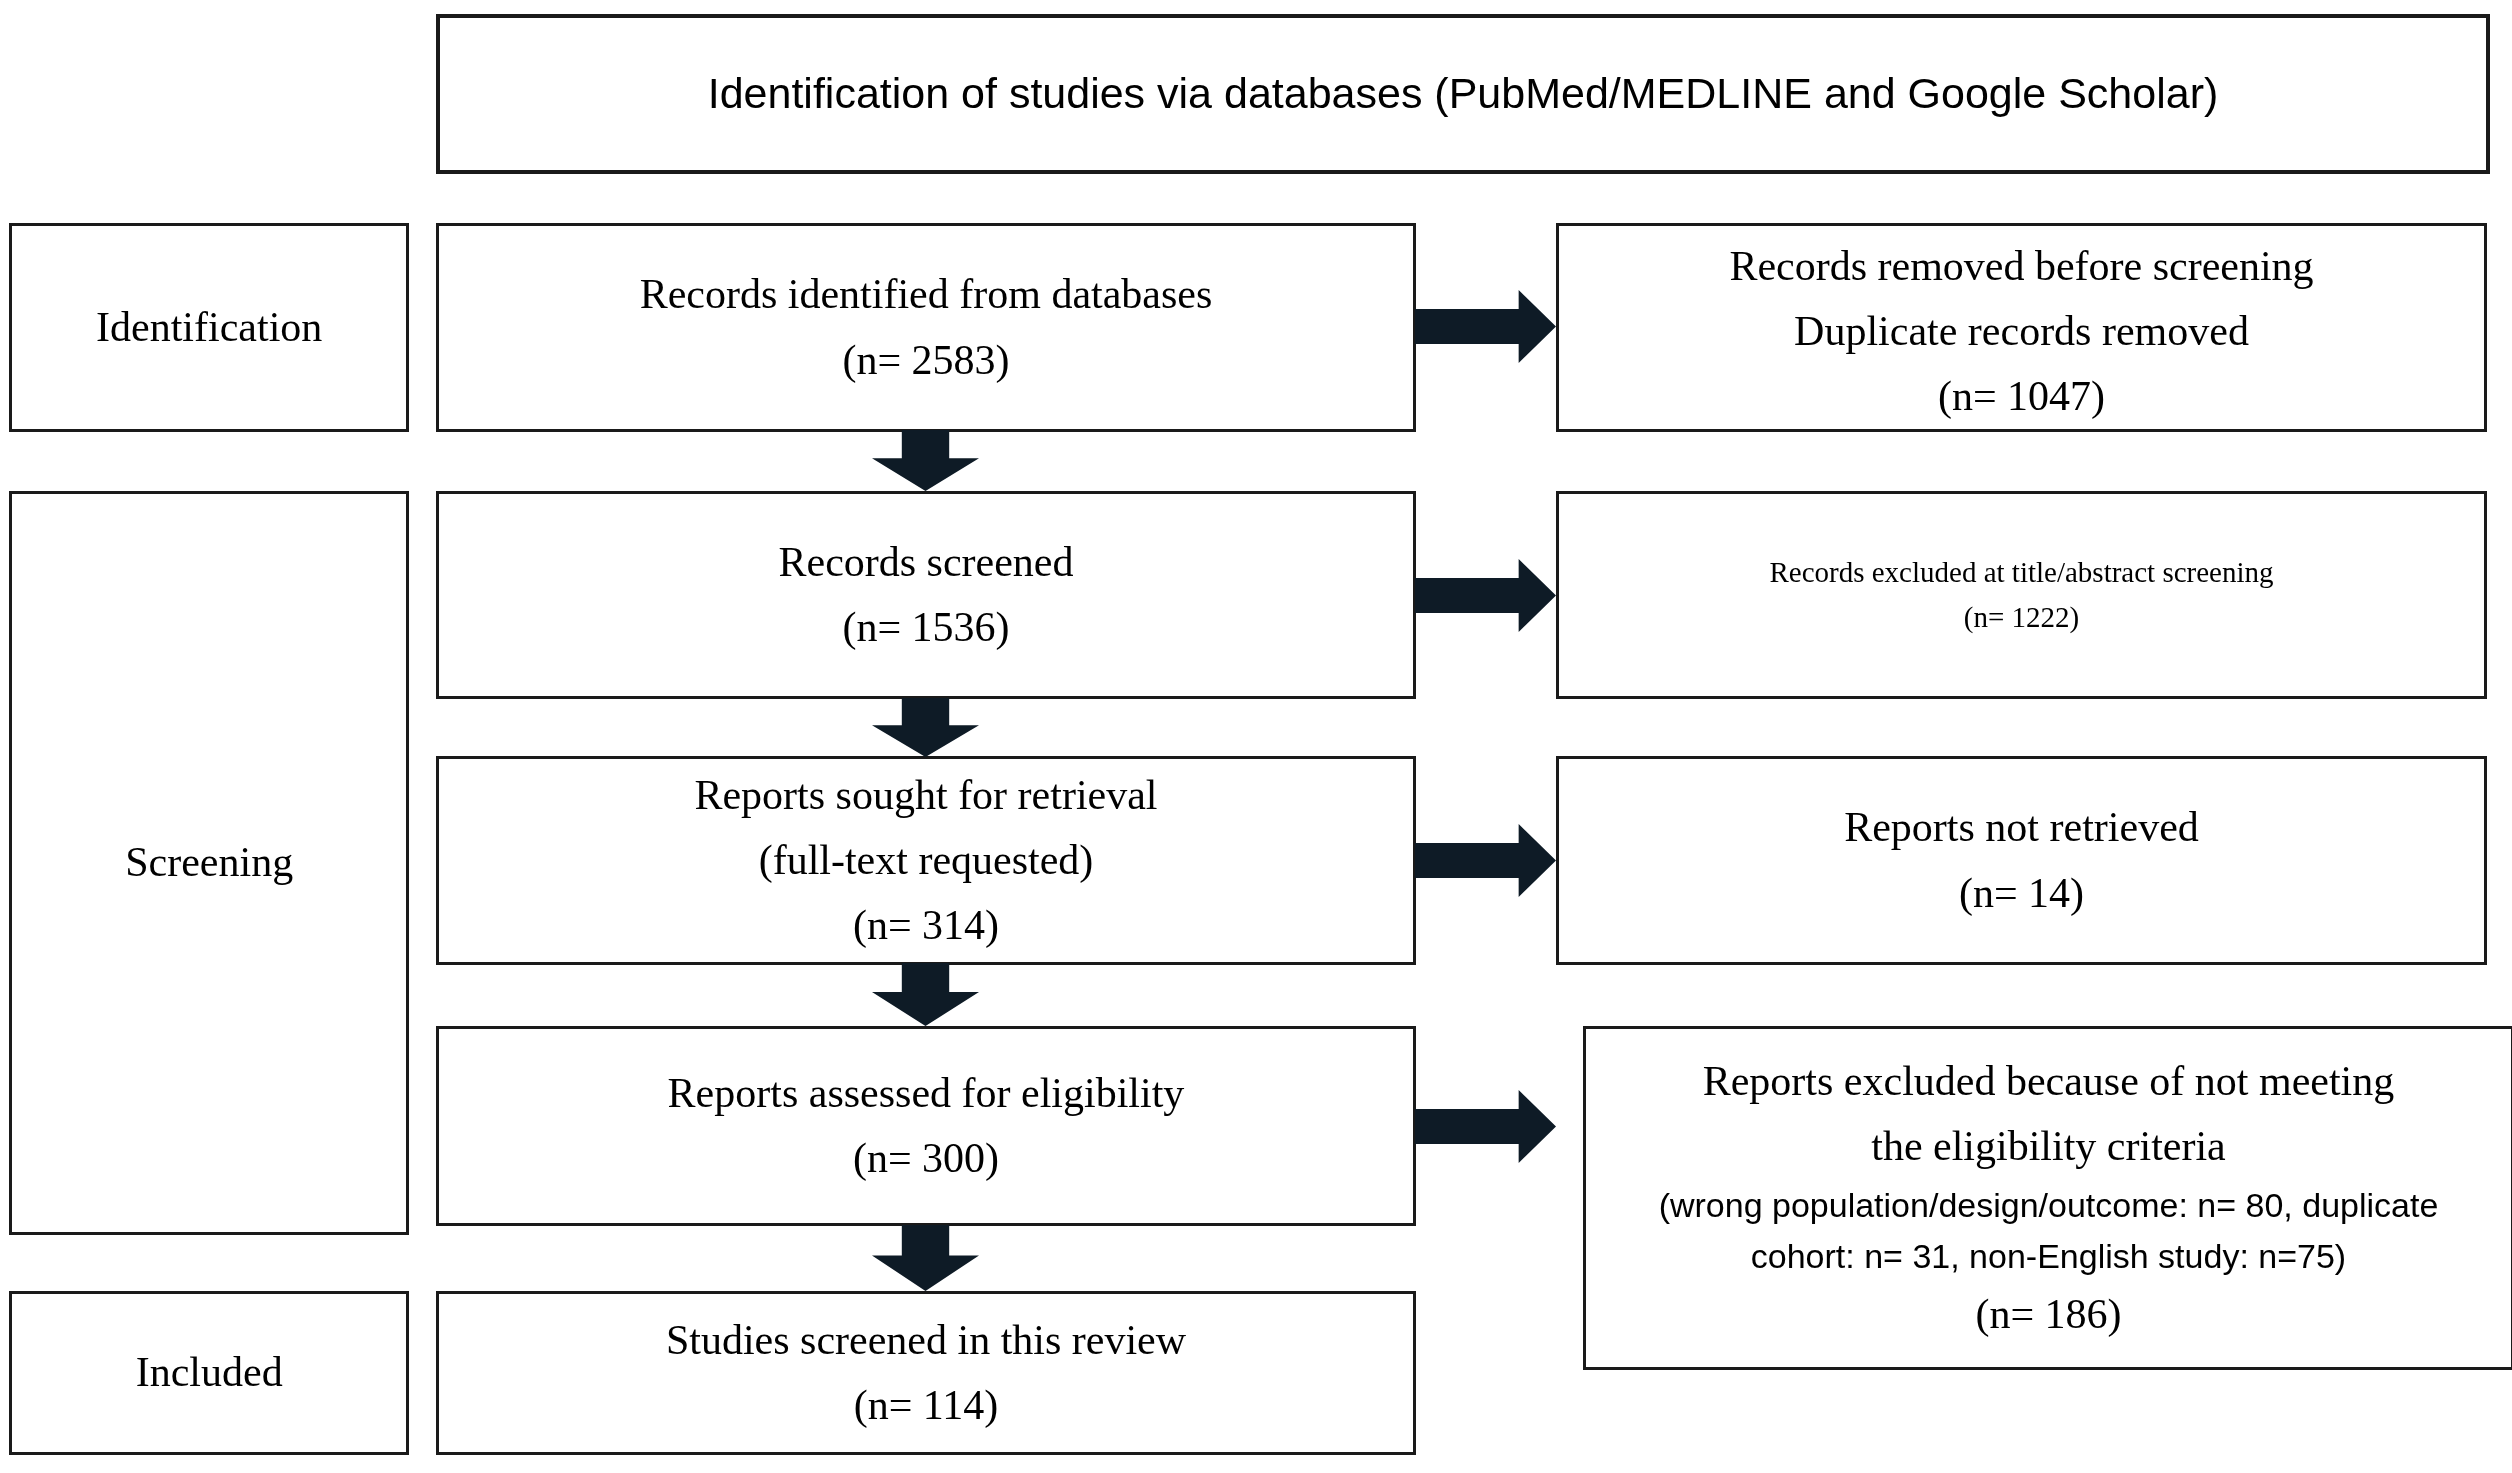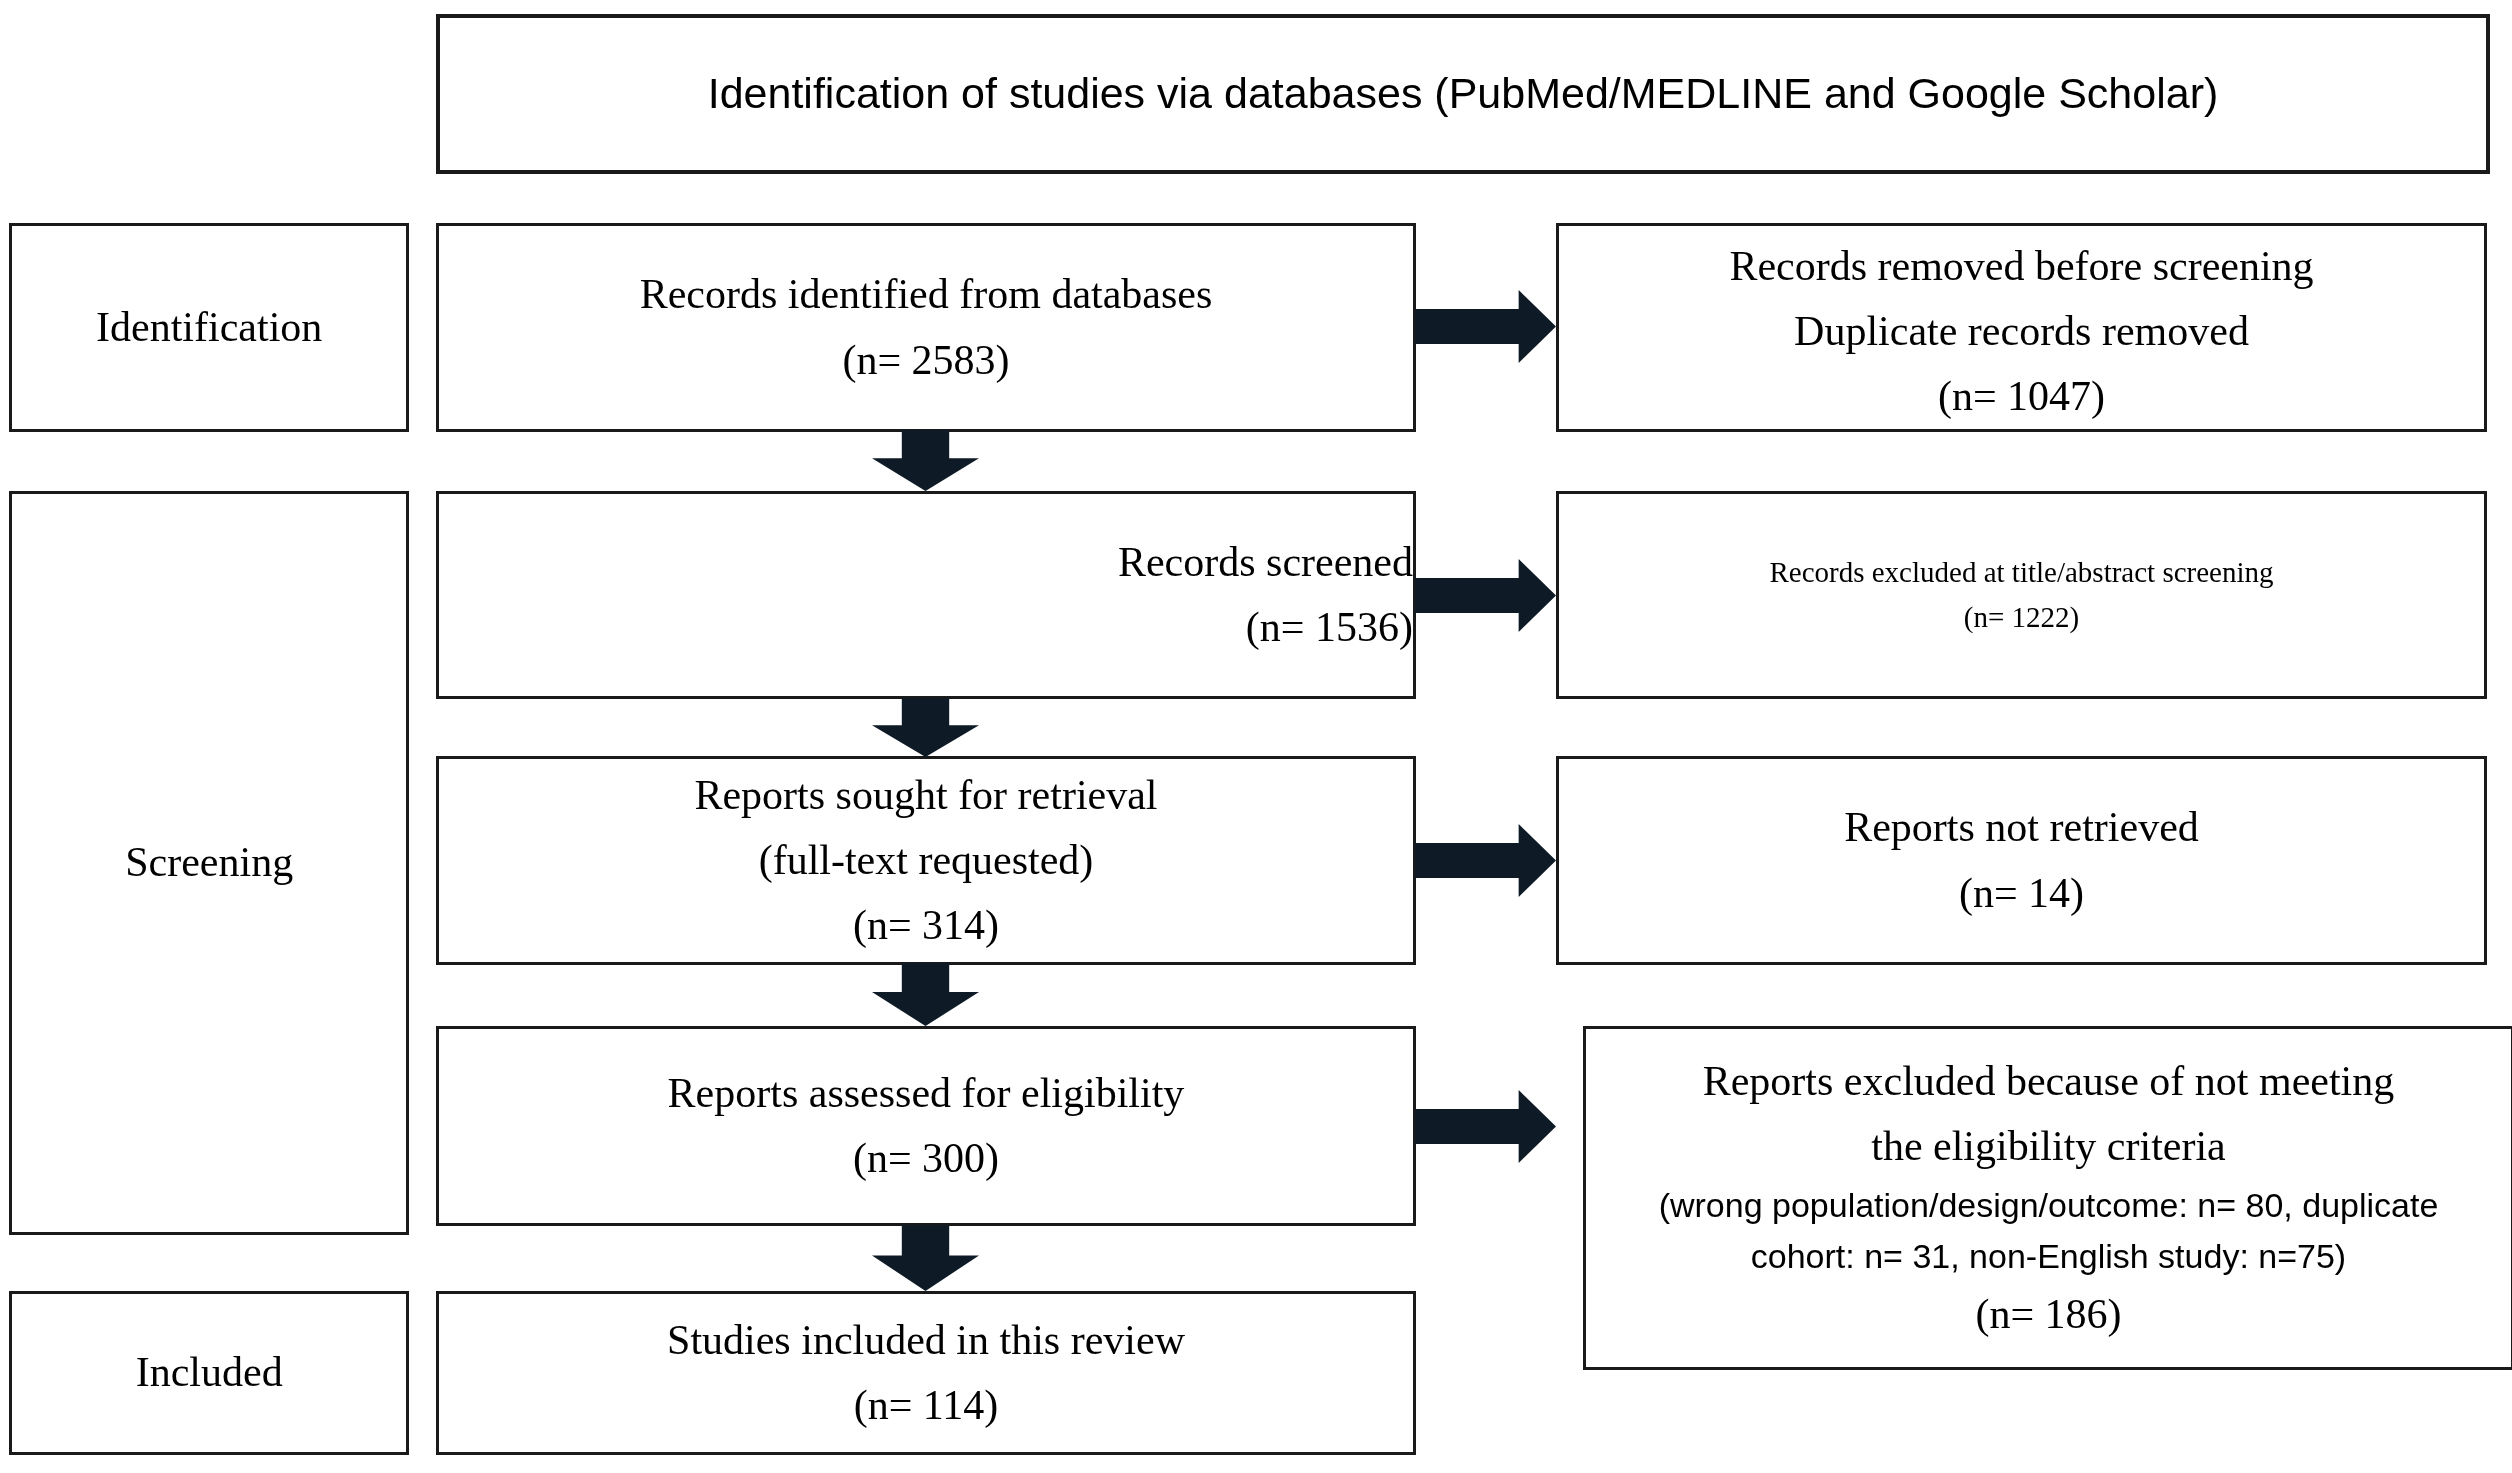--- a/index.html
+++ b/index.html
@@ -71,38 +71,38 @@
   </div>
   <div class="box serif-text" style="left:9.2px; top:1291px; width:400px; height:164px;">
     <span class="line">Included</span>
   </div>
 
   <div class="box serif-text" style="left:436px; top:223px; width:980px; height:209px;">
     <span class="line">Records identified from databases</span>
     <span class="line">(n= 2583)</span>
   </div>
 
-  <div class="box serif-text" style="left:436px; top:491px; width:980px; height:208px;align-items:flex-end;">
+  <div class="box serif-text" style="left:436px; top:491px; width:980px; height:208px;">
     <span class="line">Records screened</span>
     <span class="line">(n= 1536)</span>
   </div>
 
   <div class="box serif-text" style="left:436px; top:756px; width:980px; height:209px;">
     <span class="line">Reports sought for retrieval</span>
     <span class="line">(full-text requested)</span>
     <span class="line">(n= 314)</span>
   </div>
 
   <div class="box serif-text" style="left:436px; top:1026px; width:980px; height:200px;">
     <span class="line">Reports assessed for eligibility</span>
     <span class="line">(n= 300)</span>
   </div>
 
   <div class="box serif-text" style="left:436px; top:1291px; width:980px; height:164px;">
-    <span class="line">Studies included in this review</span>
+    <span class="line">Studies screened in this review</span>
     <span class="line">(n= 114)</span>
   </div>
 
   <div class="box serif-text" style="left:1556px; top:223px; width:931px; height:209px;justify-content:flex-end;">
     <span class="line">Records removed before screening</span>
     <span class="line">Duplicate records removed</span>
     <span class="line">(n= 1047)</span>
   </div>
 
   <div class="box serif-text" style="left:1556px; top:491px; width:931px; height:208px; font-size:29px;">

